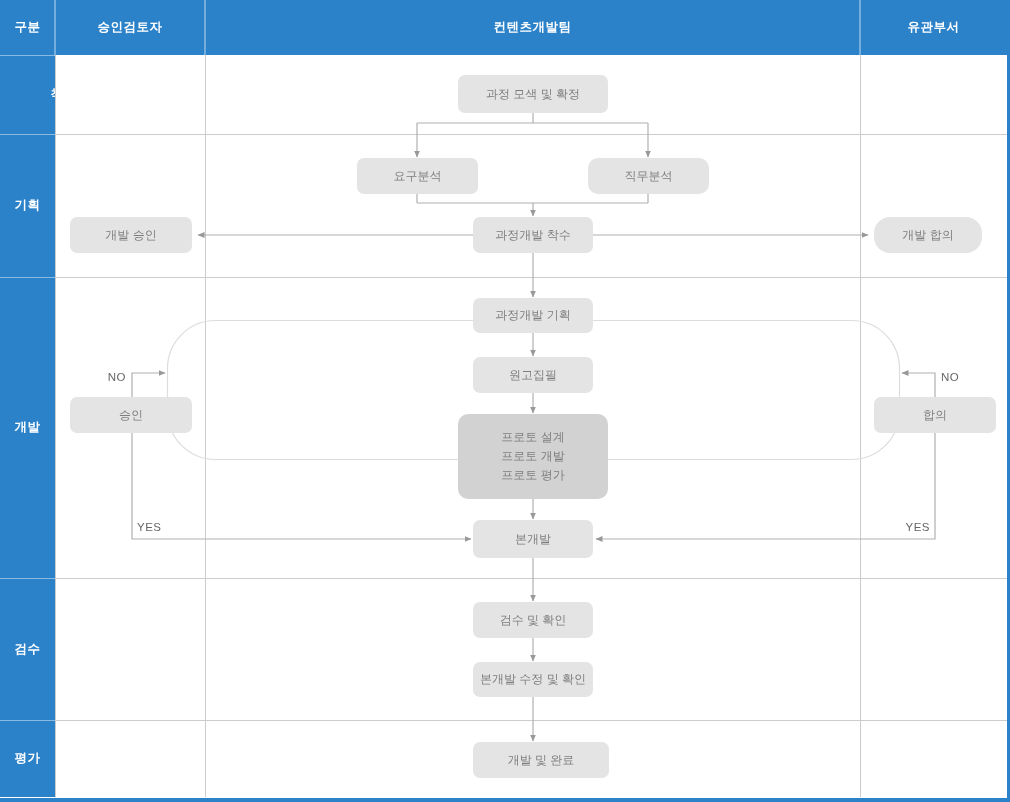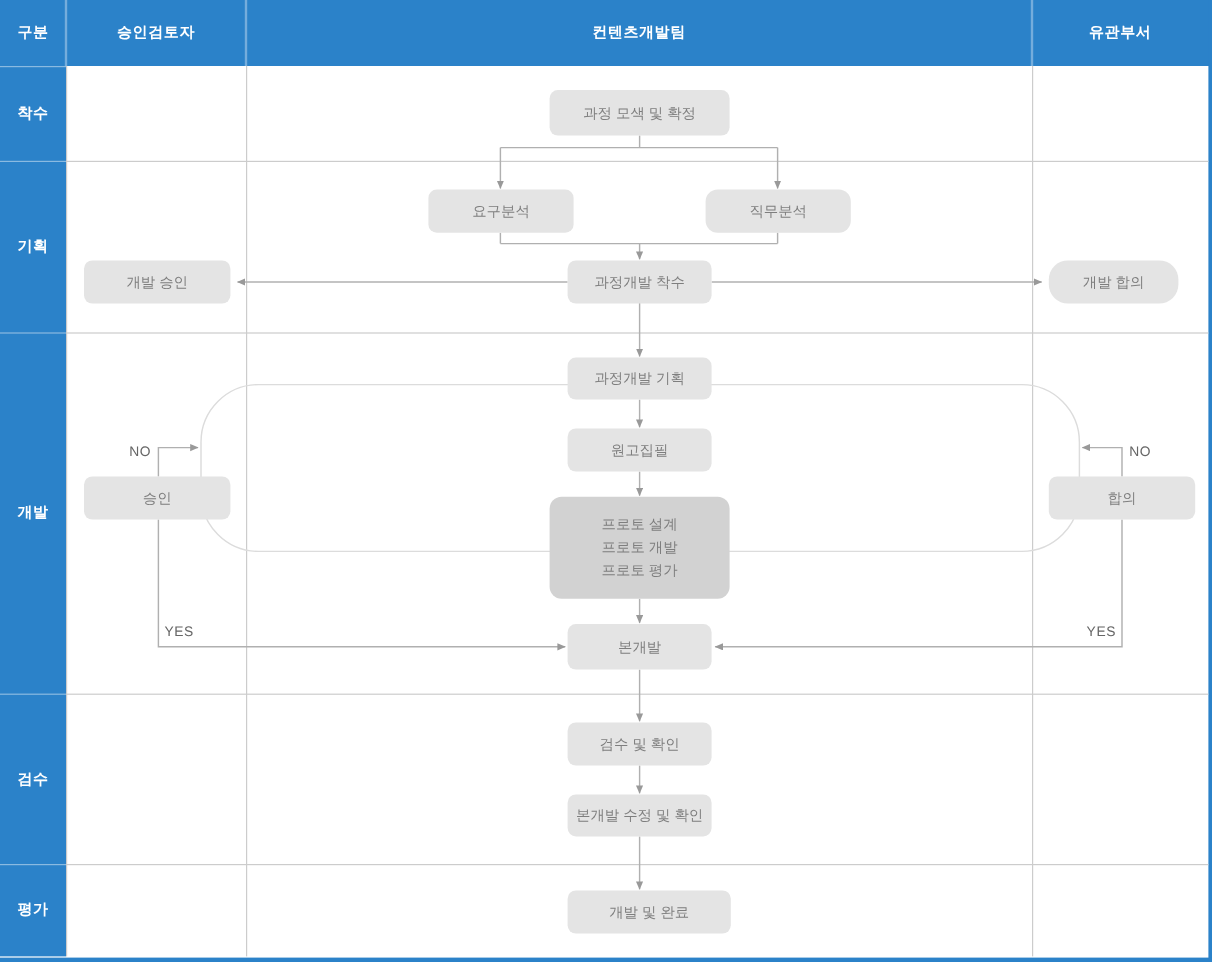--- a/index.html
+++ b/index.html
@@ -42,21 +42,21 @@
   <div class="bottom-bar"></div>
 
   <div class="hdr-cell" style="left:0;width:55px;">구분</div>
   <div class="hdr-cell" style="left:55px;width:150px;">승인검토자</div>
   <div class="hdr-cell" style="left:205px;width:655px;">컨텐츠개발팀</div>
   <div class="hdr-cell" style="left:860px;width:147px;">유관부서</div>
   <div class="hdr-div" style="left:54px;"></div>
   <div class="hdr-div" style="left:204px;"></div>
   <div class="hdr-div" style="left:859px;"></div>
 
-  <div class="lane-label" style="top:55px;height:79px;">착수</div>
+  <div class="lane-label" style="top:55px;height:79px;margin-left:36px;">착수</div>
   <div class="lane-label" style="top:134px;height:143px;">기획</div>
   <div class="lane-label" style="top:277px;height:301px;">개발</div>
   <div class="lane-label" style="top:578px;height:142px;">검수</div>
   <div class="lane-label" style="top:720px;height:77px;">평가</div>
   <div class="lane-div" style="top:55px;"></div>
   <div class="lane-div" style="top:134px;"></div>
   <div class="lane-div" style="top:277px;"></div>
   <div class="lane-div" style="top:578px;"></div>
   <div class="lane-div" style="top:720px;"></div>
 

